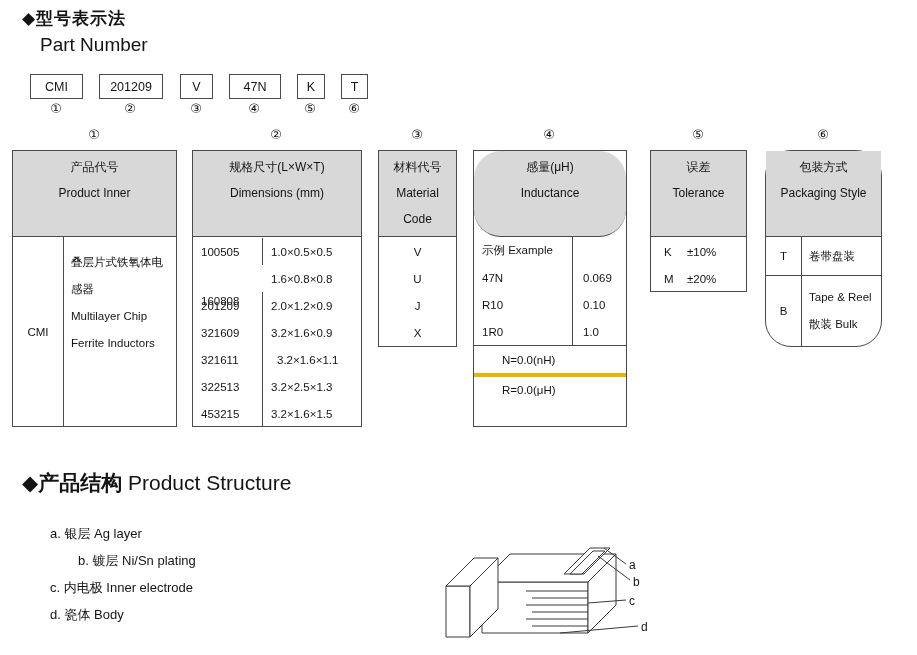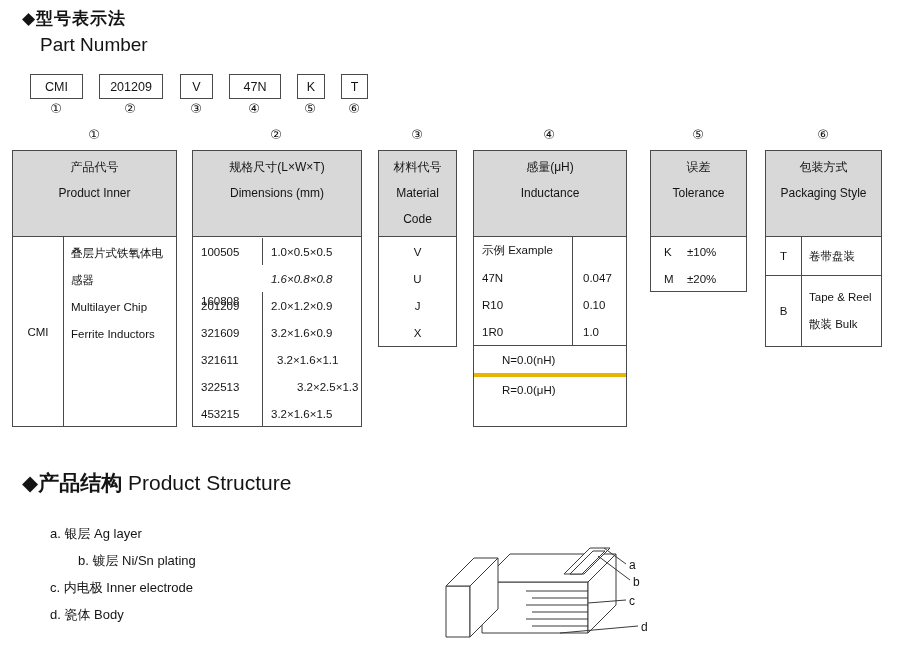--- a/index.html
+++ b/index.html
@@ -60,58 +60,58 @@
   <span class="abs marker" style="left:698px;top:127px;">⑤</span>
   <span class="abs marker" style="left:823px;top:127px;">⑥</span>
 
   <div class="tbl" style="left:12px;top:150px;width:163px;height:275px;">
     <div class="tbl-hd" style="height:82px;">
       <div>产品代号</div>
       <div>Product Inner</div>
     </div>
     <div class="tbl-bd" style="flex-direction:row;">
       <div class="vline" style="width:50px;display:flex;align-items:center;justify-content:center;">CMI</div>
-      <div style="flex:1;padding-left:7px;line-height:27px;padding-top:3px;">
+      <div style="flex:1;padding-left:7px;line-height:27px;padding-top:12px;">
         <div>叠层片式铁氧体电</div>
         <div>感器</div>
         <div>Multilayer Chip</div>
         <div>Ferrite Inductors</div>
       </div>
     </div>
   </div>
 
   <div class="tbl" style="left:192px;top:150px;width:168px;height:275px;">
     <div class="tbl-hd" style="height:82px;">
       <div>规格尺寸(L×W×T)</div>
       <div>Dimensions (mm)</div>
     </div>
     <div class="tbl-bd" style="padding-top:1px;">
       <div class="row">
           <div class="vline ccell" style="width:61px;padding-left:8px;text-align:center;">100505</div>
           <div style="padding-left:8px;">1.0×0.5×0.5</div>
         </div>
       <div class="row">
           <div class="vline ccell" style="width:61px;padding-left:8px;margin-top:36px;">160808</div>
-          <div style="padding-left:8px;font-style:italic;">1.6×0.8×0.8</div>
+          <div style="padding-left:8px;">1.6×0.8×0.8</div>
         </div>
       <div class="row">
           <div class="vline ccell" style="width:61px;padding-left:8px;">201209</div>
           <div style="padding-left:8px;">2.0×1.2×0.9</div>
         </div>
       <div class="row">
           <div class="vline ccell" style="width:61px;padding-left:8px;">321609</div>
           <div style="padding-left:8px;">3.2×1.6×0.9</div>
         </div>
       <div class="row">
           <div class="vline ccell" style="width:61px;padding-left:8px;">321611</div>
           <div style="padding-left:8px;margin-left:6px;">3.2×1.6×1.1</div>
         </div>
       <div class="row">
           <div class="vline ccell" style="width:61px;padding-left:8px;">322513</div>
-          <div style="padding-left:8px;margin-left:26px;">3.2×2.5×1.3</div>
+          <div style="padding-left:8px;">3.2×2.5×1.3</div>
         </div>
       <div class="row">
           <div class="vline ccell" style="width:61px;padding-left:8px;">453215</div>
           <div style="padding-left:8px;">3.2×1.6×1.5</div>
         </div>
     </div>
   </div>
 
   <div class="tbl" style="left:378px;top:150px;width:77px;height:195px;">
     <div class="tbl-hd" style="height:82px;">
@@ -121,32 +121,32 @@
     </div>
     <div class="tbl-bd" style="align-items:center;padding-top:2px;line-height:27px;">
       <div>V</div>
       <div>U</div>
       <div>J</div>
       <div>X</div>
     </div>
   </div>
 
   <div class="tbl" style="left:473px;top:150px;width:152px;height:275px;">
-    <div class="tbl-hd" style="height:82px;">
+    <div class="tbl-hd" style="height:82px;border-radius:27px;">
       <div>感量(μH)</div>
       <div>Inductance</div>
     </div>
     <div class="tbl-bd">
       <div class="row">
           <div class="vline ccell" style="width:90px;padding-left:8px;">示例 Example</div>
           <div></div>
         </div>
       <div class="row">
           <div class="vline ccell" style="width:90px;padding-left:8px;">47N</div>
-          <div style="padding-left:10px;">0.047</div>
+          <div style="padding-left:10px;">0.069</div>
         </div>
       <div class="row">
           <div class="vline ccell" style="width:90px;padding-left:8px;">R10</div>
           <div style="padding-left:10px;">0.10</div>
         </div>
       <div class="row">
           <div class="vline ccell" style="width:90px;padding-left:8px;">1R0</div>
           <div style="padding-left:10px;">1.0</div>
         </div>
       <div class="row" style="border-top:1px solid #4a4a4a;padding-left:28px;">N=0.0(nH)</div>
@@ -164,21 +164,21 @@
           <span style="width:23px;">K</span>
           <span>±10%</span>
         </div>
       <div class="row" style="padding-left:13px;">
           <span style="width:23px;">M</span>
           <span>±20%</span>
         </div>
     </div>
   </div>
 
-  <div class="tbl" style="left:765px;top:150px;width:115px;height:195px;">
+  <div class="tbl" style="left:765px;top:150px;width:115px;height:195px;border-radius:26px;">
     <div class="tbl-hd" style="height:82px;">
       <div>包装方式</div>
       <div>Packaging Style</div>
     </div>
     <div class="tbl-bd">
       <div style="display:flex;height:38px;border-bottom:1px solid #4a4a4a;">
         <div class="vline" style="width:35px;display:flex;align-items:center;justify-content:center;">T</div>
         <div style="flex:1;display:flex;align-items:center;padding-left:7px;">卷带盘装</div>
       </div>
       <div style="display:flex;flex:1;">

